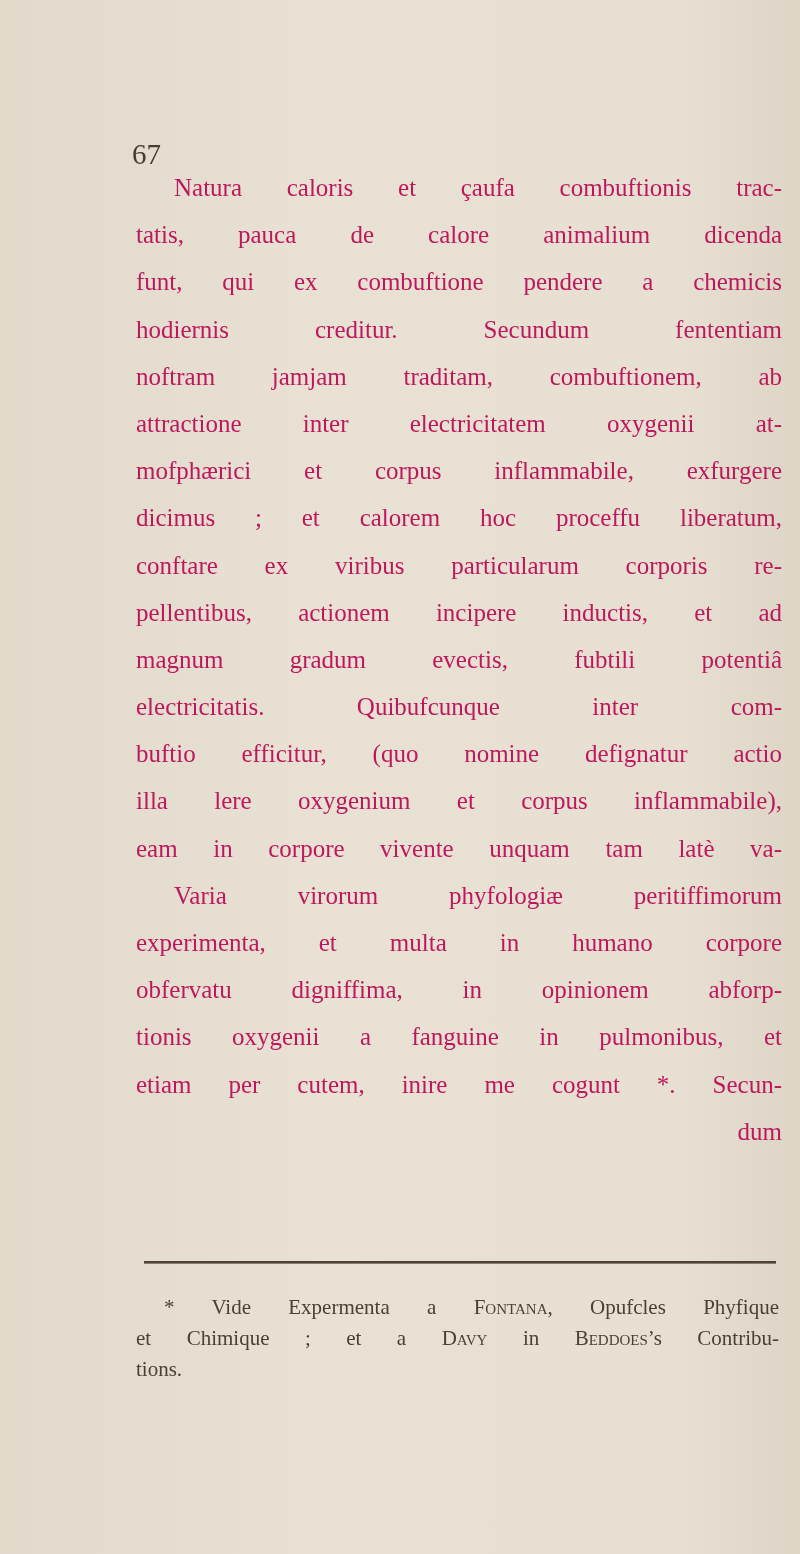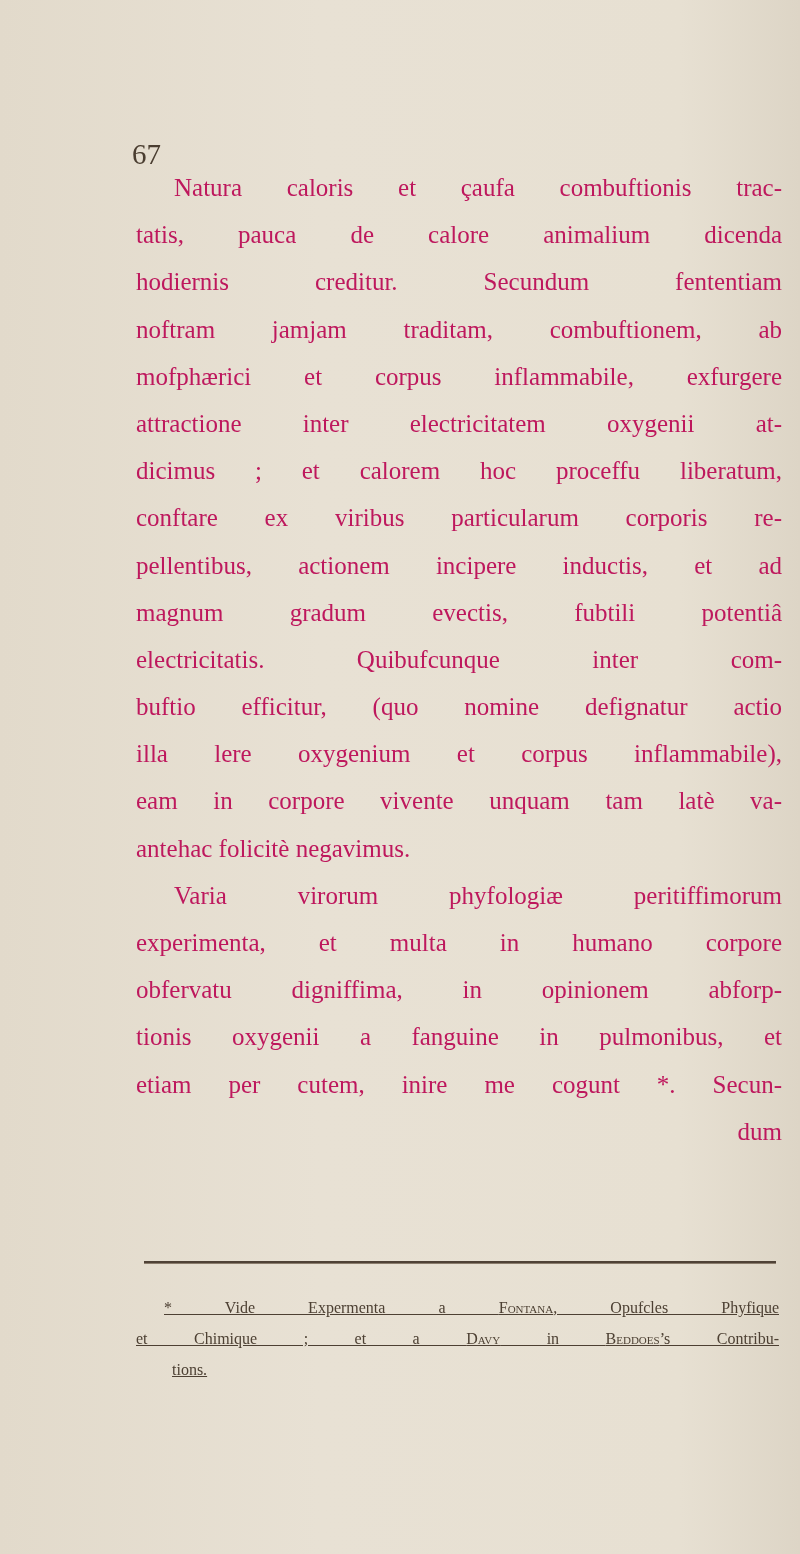--- a/index.html
+++ b/index.html
@@ -79,67 +79,65 @@
       width: 632px;
       height: 2px;
       background: #4f4236;
       border-bottom: 1px solid #8a7c6c;
     }
     .footnote {
       position: absolute;
       left: 136px;
       top: 1292px;
       width: 643px;
-      font-size: 16px;
+      font-size: 21px;
       line-height: 31px;
       color: #4d4033;
-      text-decoration: underline;
     }
     .fn-line {
       display: block;
       white-space: nowrap;
       text-align: justify;
       text-align-last: justify;
     }
     .fn-line.indent {
       padding-left: 28px;
     }
     .fn-line.last {
       text-align-last: left;
-      margin-left: 36px;
     }
     .sc {
       font-variant: small-caps;
     }
   </style>
 </head>
 <body>
 
 <div class="page">
 
   <div class="header">
     <span class="page-number">67</span>
   </div>
 
   <div class="body-text">
     <span class="line indent">Natura caloris et çaufa combuftionis trac-</span>
     <span class="line">tatis, pauca de calore animalium dicenda</span>
+    <span class="line">funt, qui ex combuftione pendere a chemicis</span>
     <span class="line">hodiernis creditur. Secundum fententiam</span>
     <span class="line">noftram jamjam traditam, combuftionem, ab</span>
+    <span class="line">attractione inter electricitatem oxygenii at-</span>
     <span class="line">mofphærici et corpus inflammabile, exfurgere</span>
-    <span class="line">attractione inter electricitatem oxygenii at-</span>
     <span class="line">dicimus ; et calorem hoc proceffu liberatum,</span>
     <span class="line">conftare ex viribus particularum corporis re-</span>
     <span class="line">pellentibus, actionem incipere inductis, et ad</span>
     <span class="line">magnum gradum evectis, fubtili potentiâ</span>
     <span class="line">electricitatis. Quibufcunque inter com-</span>
     <span class="line">buftio efficitur, (quo nomine defignatur actio</span>
     <span class="line">illa lere oxygenium et corpus inflammabile),</span>
     <span class="line">eam in corpore vivente unquam tam latè va-</span>
-    <span class="line last">antehac folicitè negavimus.</span>
     <span class="line indent">Varia virorum phyfologiæ peritiffimorum</span>
     <span class="line">experimenta, et multa in humano corpore</span>
     <span class="line">obfervatu digniffima, in opinionem abforp-</span>
     <span class="line">tionis oxygenii a fanguine in pulmonibus, et</span>
     <span class="line">etiam per cutem, inire me cogunt *. Secun-</span>
     <span class="line right">dum</span>
   </div>
 
   <div class="rule"></div>
 

